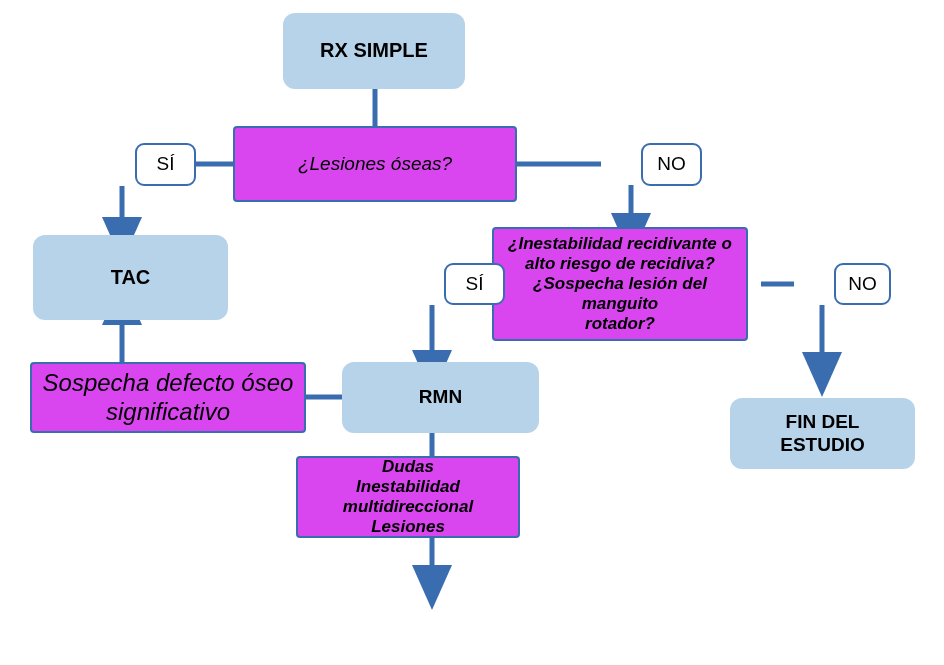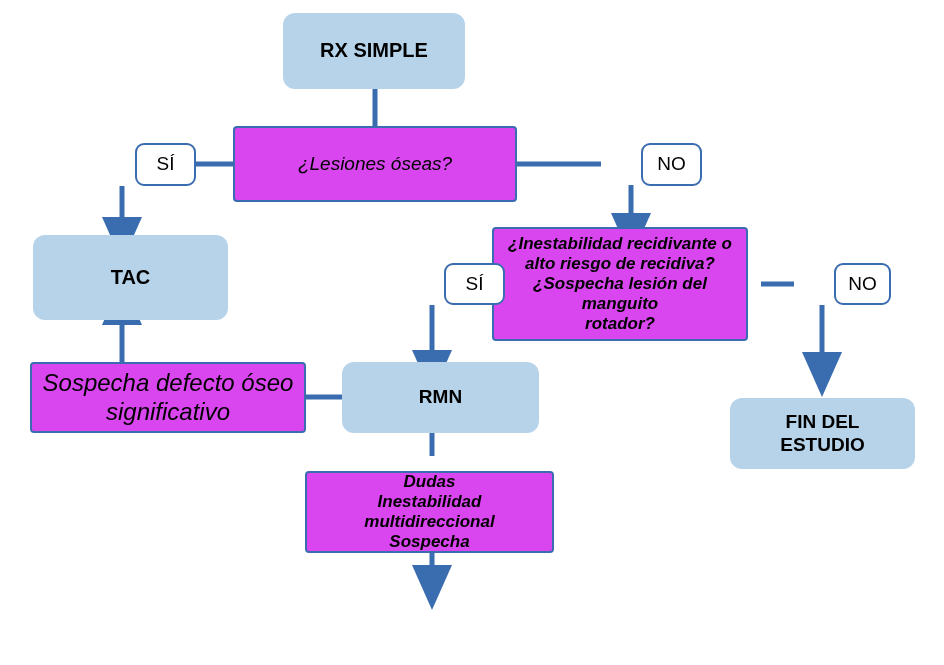--- a/index.html
+++ b/index.html
@@ -139,18 +139,18 @@
   </div>
 
   <div class="node node-outline t18" style="left:30px; top:362px; width:276px; height:71px;">
     <span class="inner"><span>Sospecha defecto óseo</span><br><span>significativo</span></span>
   </div>
 
   <div class="node node-fill t19" style="left:342px; top:362px; width:197px; height:71px;">
     <span class="inner">RMN</span>
   </div>
 
-  <div class="node node-outline t17 bold-text" style="left:305px; top:456px; width:249px; height:82px;margin-top:15px;">
-    <span class="inner"><span>Dudas</span><br><span>Inestabilidad multidireccional</span><br><span>Sospecha</span></span>
+  <div class="node node-outline t17 bold-text" style="left:296px; top:456px; width:224px; height:82px;">
+    <span class="inner"><span>Dudas</span><br><span>Inestabilidad multidireccional</span><br><span>Lesiones</span></span>
   </div>
 
 
 </div>
 
 </body></html>

